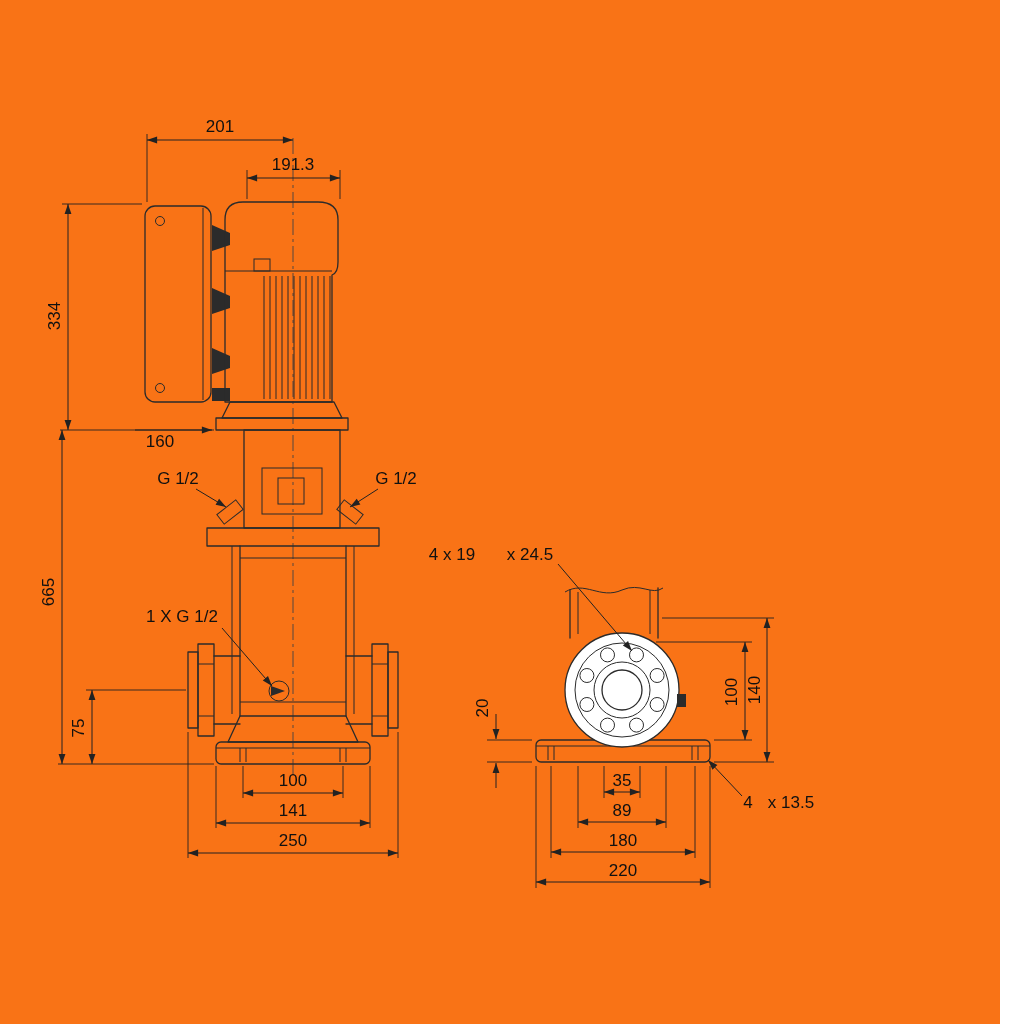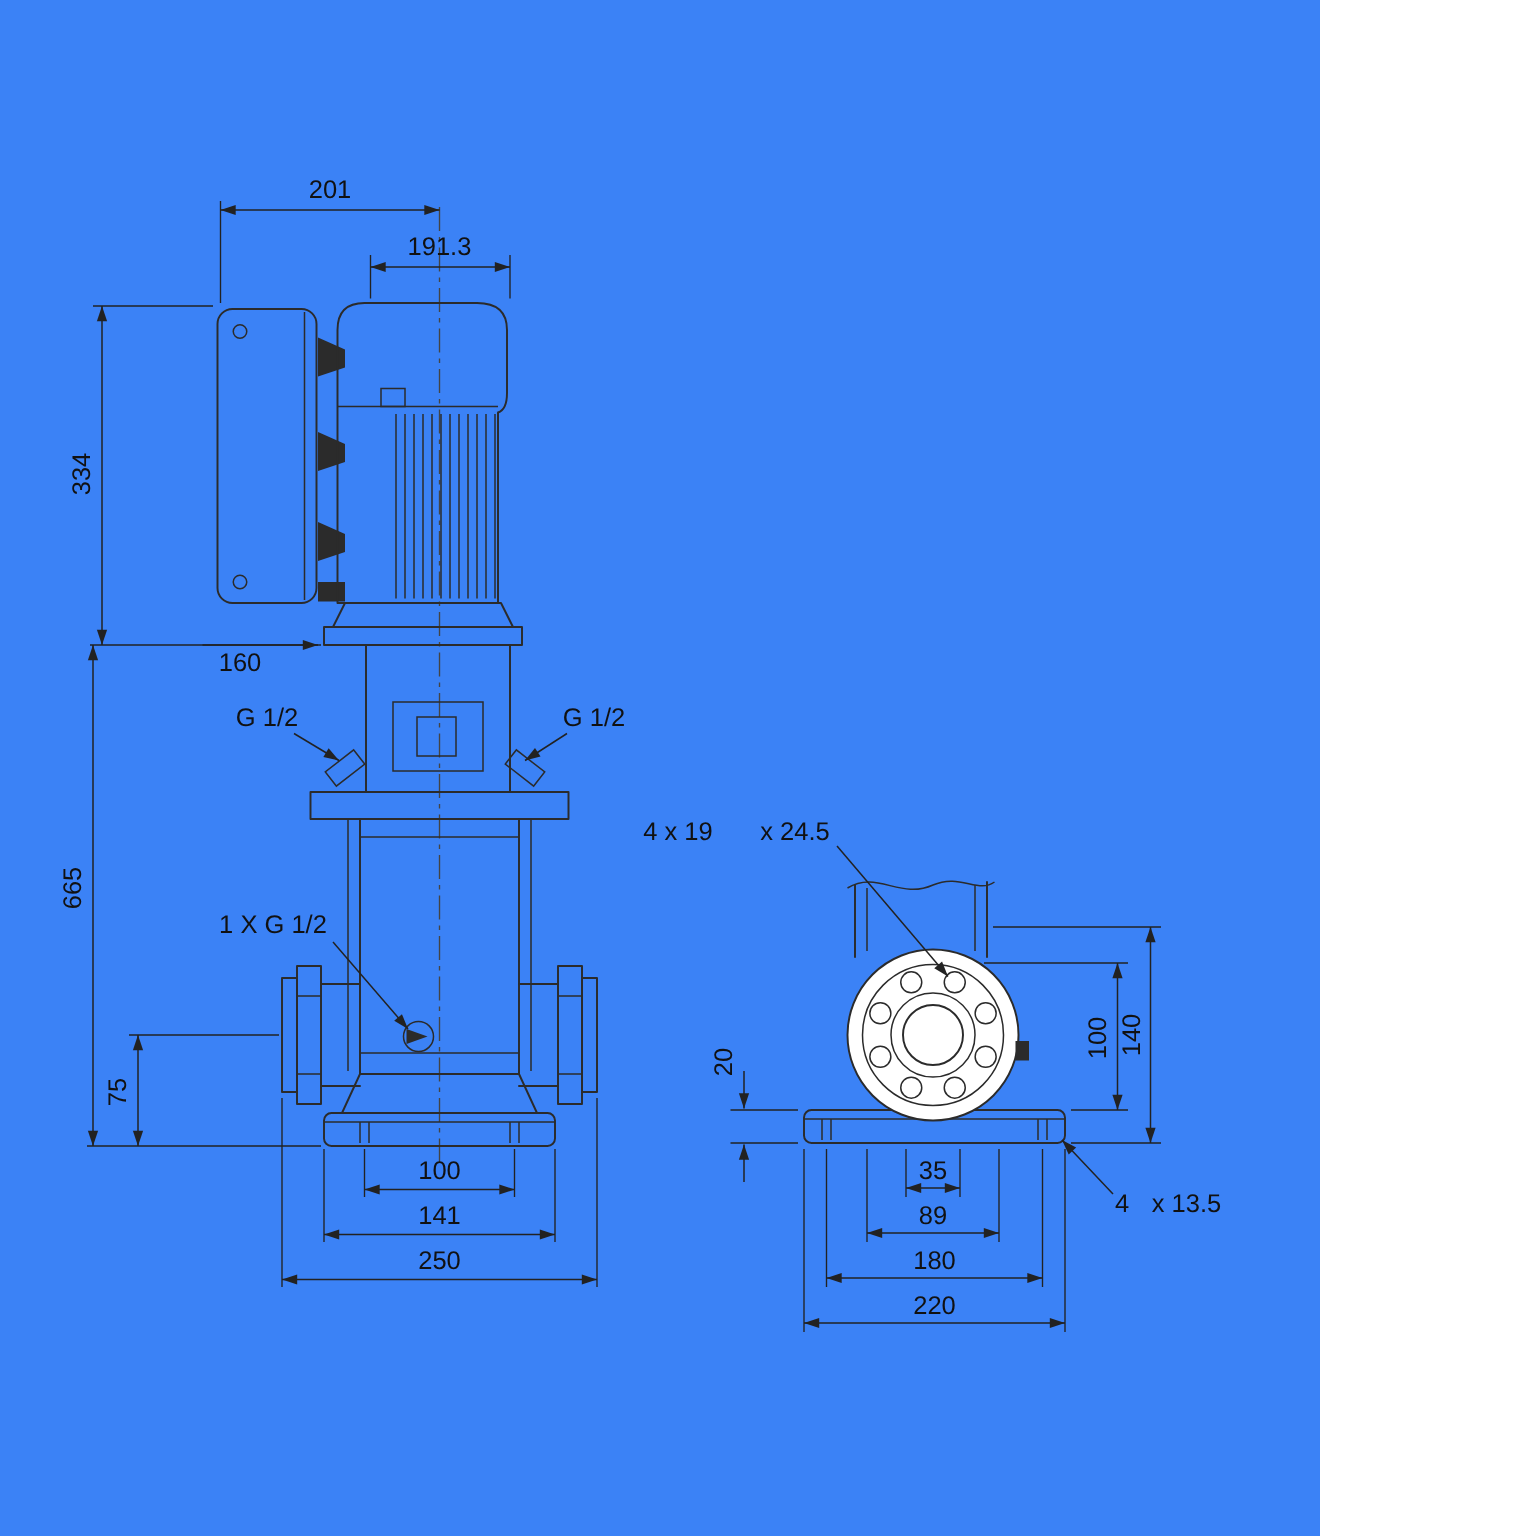--- a/index.html
+++ b/index.html
@@ -1,16 +1,16 @@
 <!DOCTYPE html>
 <html><head>
 <meta charset="utf-8">
 <style>
   html,body{margin:0;padding:0;background:#ffffff;}
-  .stage{position:relative;width:880px;height:1024px;background:#3b82f6;overflow:hidden;}
+  .stage{position:relative;width:1000px;height:1024px;background:#f97316;overflow:hidden;}
   svg{display:block;}
   .outline{fill:none;stroke:#2b2b2b;stroke-width:1.3;stroke-linejoin:round;stroke-linecap:round;}
   .thin{fill:none;stroke:#2b2b2b;stroke-width:1;}
   .dark{fill:#2b2b2b;stroke:none;}
   .dim{fill:none;stroke:#222222;stroke-width:1;}
   .ext{fill:none;stroke:#222222;stroke-width:0.9;}
   .center{fill:none;stroke:#444444;stroke-width:0.9;stroke-dasharray:16 4 3 4;}
   text.d{font-family:"Liberation Sans",sans-serif;font-size:17px;fill:#111111;}
 </style>
 </head>

